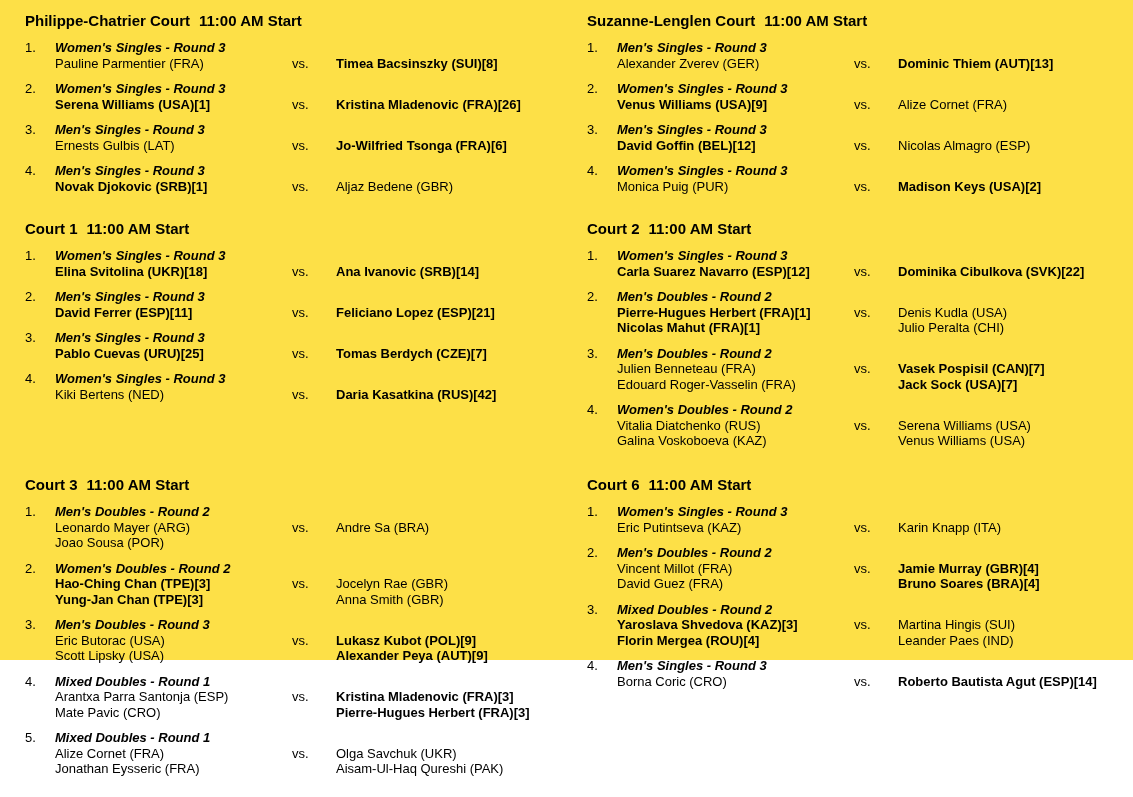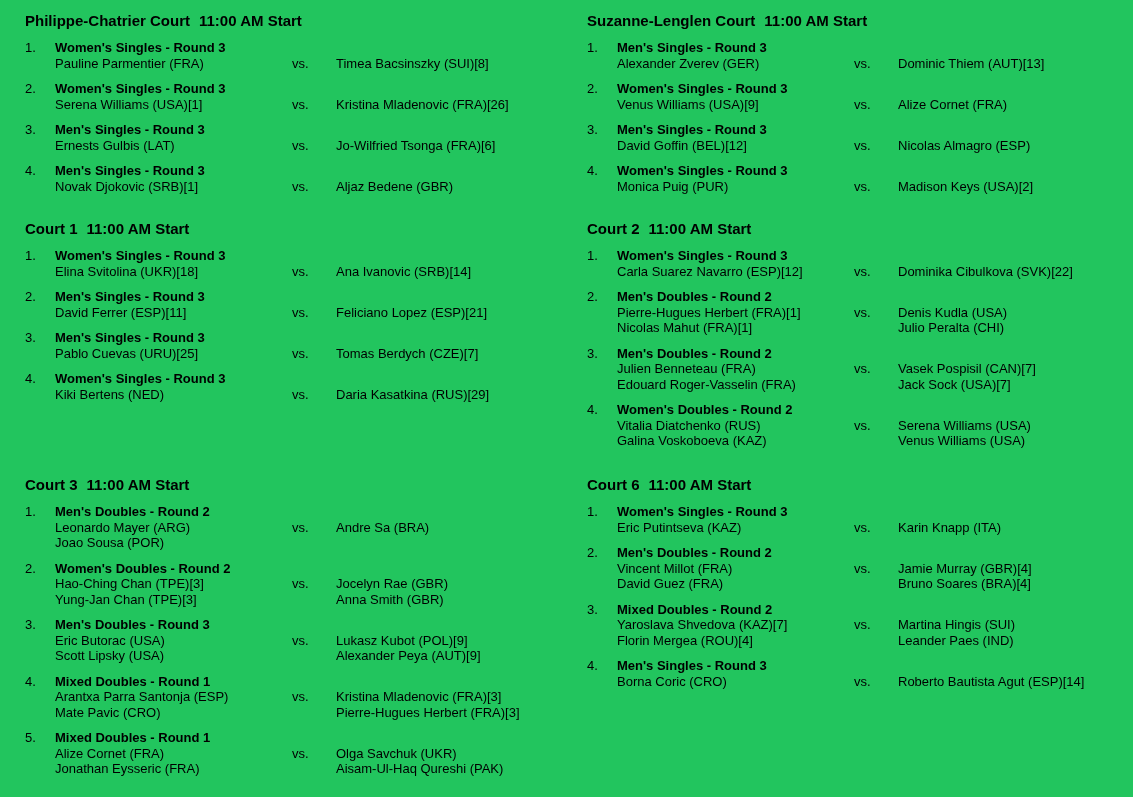--- a/index.html
+++ b/index.html
@@ -10,22 +10,22 @@
   body {
     width: 1133px;
     height: 797px;
     overflow: hidden;
     color: #000000;
     font-family: "Liberation Sans", sans-serif;
   }
   .page {
     position: relative;
     width: 1133px;
-    height: 797px;
-    background: #22c55e;
+    height: 660px;
+    background: #fde047;
   }
   .schedule-grid {
     display: grid;
     grid-template-columns: 562px 1fr;
     grid-template-rows: 208px 256px auto;
     padding: 12px 0 0 25px;
     box-sizing: border-box;
   }
   .court-section { }
   .court-title {
@@ -43,27 +43,28 @@
     display: grid;
     grid-template-columns: 30px 237px 44px auto;
     margin-bottom: 10px;
     font-size: 13px;
     line-height: 15.5px;
   }
   .match .num { }
   .left-block { }
   .round-line {
     font-weight: bold;
+    font-style: italic;
     white-space: nowrap;
   }
   .player {
     white-space: nowrap;
   }
   .player.bold {
-    font-weight: normal;
+    font-weight: bold;
   }
   .vs-cell,
   .right-block {
     padding-top: 15.5px;
   }
 </style>
 </head>
 <body>
 
 <div class="page">
@@ -244,21 +245,21 @@
   <div class="match">
     <div class="num">4.</div>
     <div class="left-block">
       <div class="round-line">Women's Singles - Round 3</div>
       <div class="players">
                 <div class="player">Kiki Bertens (NED)</div>
               </div>
     </div>
     <div class="vs-cell">vs.</div>
     <div class="right-block players">
-              <div class="player bold">Daria Kasatkina (RUS)[29]</div>
+              <div class="player bold">Daria Kasatkina (RUS)[42]</div>
             </div>
   </div>
 </div>
   </section>
 
   <section class="court-section">
     <h2 class="court-title">
       <span class="name">Court 2</span><span class="start">11:00 AM Start</span>
     </h2>
     <div class="match-list">
@@ -445,21 +446,21 @@
               <div class="player bold">Jamie Murray (GBR)[4]</div>
               <div class="player bold">Bruno Soares (BRA)[4]</div>
             </div>
   </div>
 
   <div class="match">
     <div class="num">3.</div>
     <div class="left-block">
       <div class="round-line">Mixed Doubles - Round 2</div>
       <div class="players">
-                <div class="player bold">Yaroslava Shvedova (KAZ)[7]</div>
+                <div class="player bold">Yaroslava Shvedova (KAZ)[3]</div>
                 <div class="player bold">Florin Mergea (ROU)[4]</div>
               </div>
     </div>
     <div class="vs-cell">vs.</div>
     <div class="right-block players">
               <div class="player">Martina Hingis (SUI)</div>
               <div class="player">Leander Paes (IND)</div>
             </div>
   </div>
 

